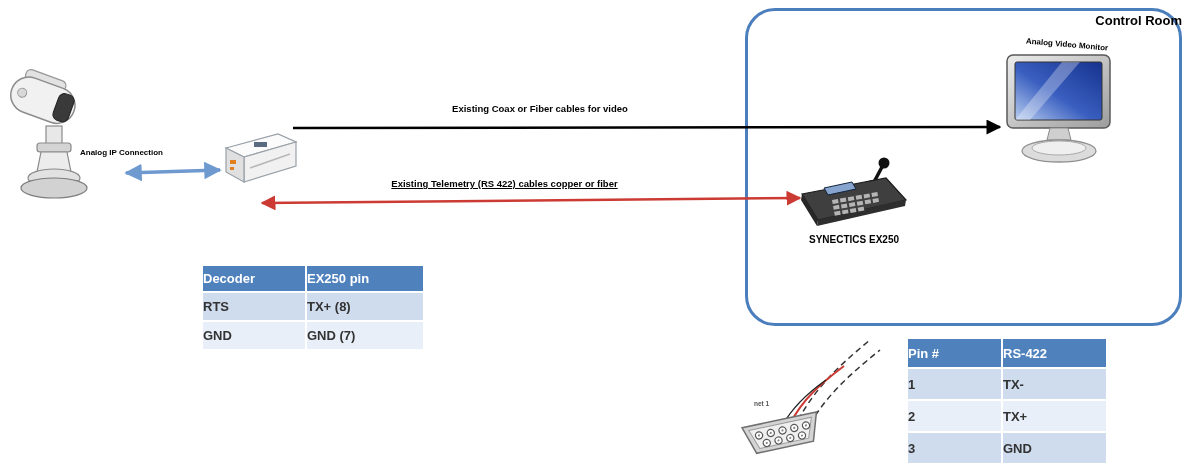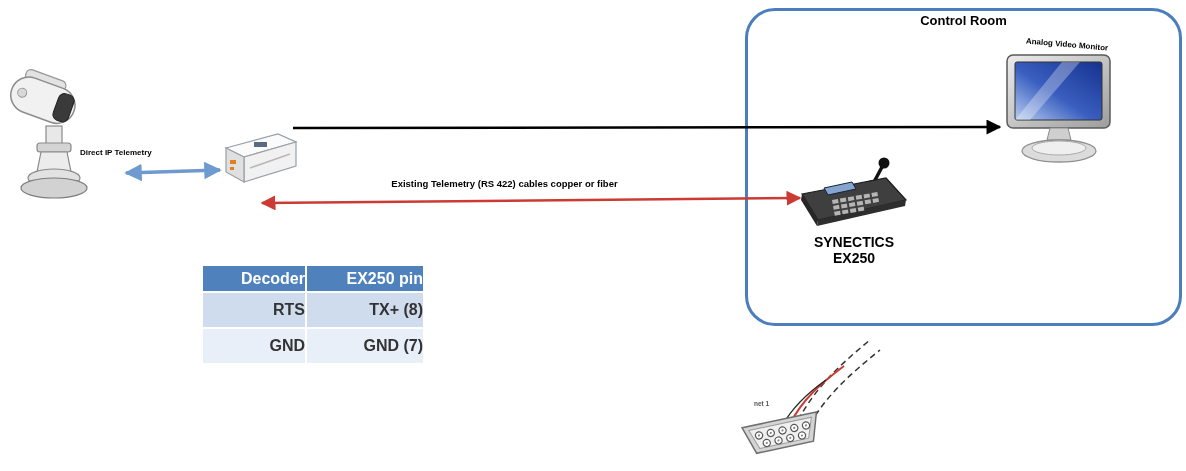--- a/index.html
+++ b/index.html
@@ -7,59 +7,59 @@
   .canvas { position:relative; width:1186px; height:471px; background:#fff; overflow:hidden; }
   .abs { position:absolute; }
 
   
   .control-room {
     left:745px; top:8px; width:437px; height:318px;
     border:3px solid var(--control-room-border, #4a7ebc);
     border-radius:30px;
   }
   .control-room-title {
-    left:745px; top:13px; width:437px; text-align:center;
+    left:745px; top:13px; width:437px; text-align:right;
     font-size:13px; font-weight:bold; color:#000;
   }
 
   
   .lbl { font-weight:bold; color:#000; }
   .lbl-direct-ip { left:80px; top:148px; width:92px; font-size:8px; }
   .lbl-video     { left:380px; top:103px; width:320px; text-align:center; font-size:9.5px; }
-  .lbl-telemetry { left:342px; top:178px; width:325px; text-align:center; font-size:9.5px; }
-  .lbl-keyboard  { left:798px; top:234px; width:112px; text-align:center; font-size:14px; }
+  .lbl-telemetry { left:342px; top:178px; width:325px; text-align:center; font-size:9.5px;text-decoration:underline; }
+  .lbl-keyboard  { left:798px; top:234px; width:112px; text-align:center; font-size:10px; }
   .lbl-monitor   { left:1012px; top:40px; width:110px; text-align:center; font-size:8px;
                    transform:rotate(5deg); }
 
   
   .overlay { left:0; top:0; }
   .video-line     { stroke: var(--video-cable, #000); stroke-width:2.5; }
   .telemetry-line { stroke: var(--telemetry-cable, #cc3b33); stroke-width:2.5; }
   .ip-line        { stroke: var(--ip-link, #6f9ad0); stroke-width:3.5; }
   .head-black { fill: var(--video-cable, #000); }
   .head-red   { fill: var(--telemetry-cable, #cc3b33); }
   .head-blue  { fill: var(--ip-link, #6f9ad0); }
 
   
   table.data { border-collapse:collapse; table-layout:fixed; }
   table.data th, table.data td {
-    border:2px solid #ffffff; text-align:right; vertical-align:middle;
-    font-weight:bold; font-size:16px; padding:0;
+    border:2px solid #ffffff; text-align:left; vertical-align:middle;
+    font-weight:bold; font-size:13px; padding:0;
   }
   table.data th {
     background: var(--table-header-bg, #4f81bd);
     color: var(--table-header-text, #ffffff);
   }
   table.data td { color:#333333; }
   table.data tbody tr:nth-child(odd)  td { background: var(--table-row-odd, #cfdcee); }
   table.data tbody tr:nth-child(even) td { background: var(--table-row-even, #e9eff8); }
 
   .decoder-table { left:201px; top:264px; }
   .decoder-table th { height:27px; }
-  .decoder-table td { height:36px; }
+  .decoder-table td { height:29px; }
   .col-a { width:104px; } .col-b { width:118px; }
 
   .rs422-table { left:906px; top:337px; }
   .rs422-table th { height:30px; }
   .rs422-table td { height:32px; }
   .col-c { width:95px; } .col-d { width:105px; }
 
   .net-label { font-size:6.5px; fill:#555; font-weight:bold; }
 </style>
 </head>
@@ -186,21 +186,22 @@
           <circle cx="51" cy="21" r="1.1"></circle>
         <circle cx="63" cy="21" r="1.1"></circle>
         <circle cx="21" cy="30" r="1.1"></circle>
           <circle cx="33" cy="30" r="1.1"></circle>
         <circle cx="45" cy="30" r="1.1"></circle>
           <circle cx="57" cy="30" r="1.1"></circle>
       </g>
     </g>
   </svg>
 
-  <div class="abs lbl lbl-direct-ip">Direct IP Telemetry</div>
+  <div class="abs lbl lbl-direct-ip">Analog IP Connection</div>
+  <div class="abs lbl lbl-video">Existing Coax or Fiber cables for video</div>
   <div class="abs lbl lbl-telemetry">Existing Telemetry (RS 422) cables copper or fiber</div>
   <div class="abs lbl lbl-keyboard">SYNECTICS EX250</div>
   <div class="abs lbl lbl-monitor">Analog Video Monitor</div>
 
   <table class="abs data decoder-table">
     <colgroup>
         <col class="col-a">
         <col class="col-b">
       </colgroup>
     <thead>
@@ -214,14 +215,40 @@
         <td>RTS</td>
         <td>TX+ (8)</td>
       </tr>
       <tr>
         <td>GND</td>
         <td>GND (7)</td>
       </tr>
     </tbody>
   </table>
 
+  <table class="abs data rs422-table">
+    <colgroup>
+        <col class="col-c">
+        <col class="col-d">
+      </colgroup>
+    <thead>
+      <tr>
+        <th>Pin #</th>
+        <th>RS-422</th>
+      </tr>
+    </thead>
+    <tbody>
+      <tr>
+        <td>1</td>
+        <td>TX-</td>
+      </tr>
+      <tr>
+        <td>2</td>
+        <td>TX+</td>
+      </tr>
+      <tr>
+        <td>3</td>
+        <td>GND</td>
+      </tr>
+    </tbody>
+  </table>
 
 </div>
 
 </body></html>

